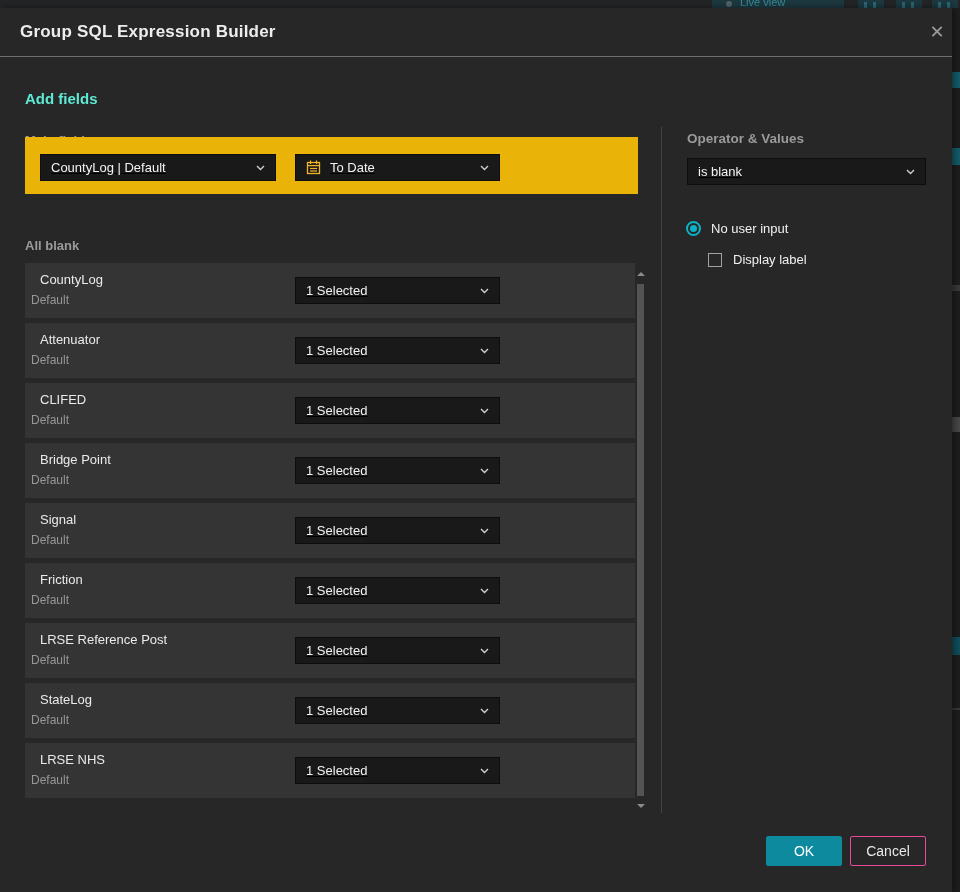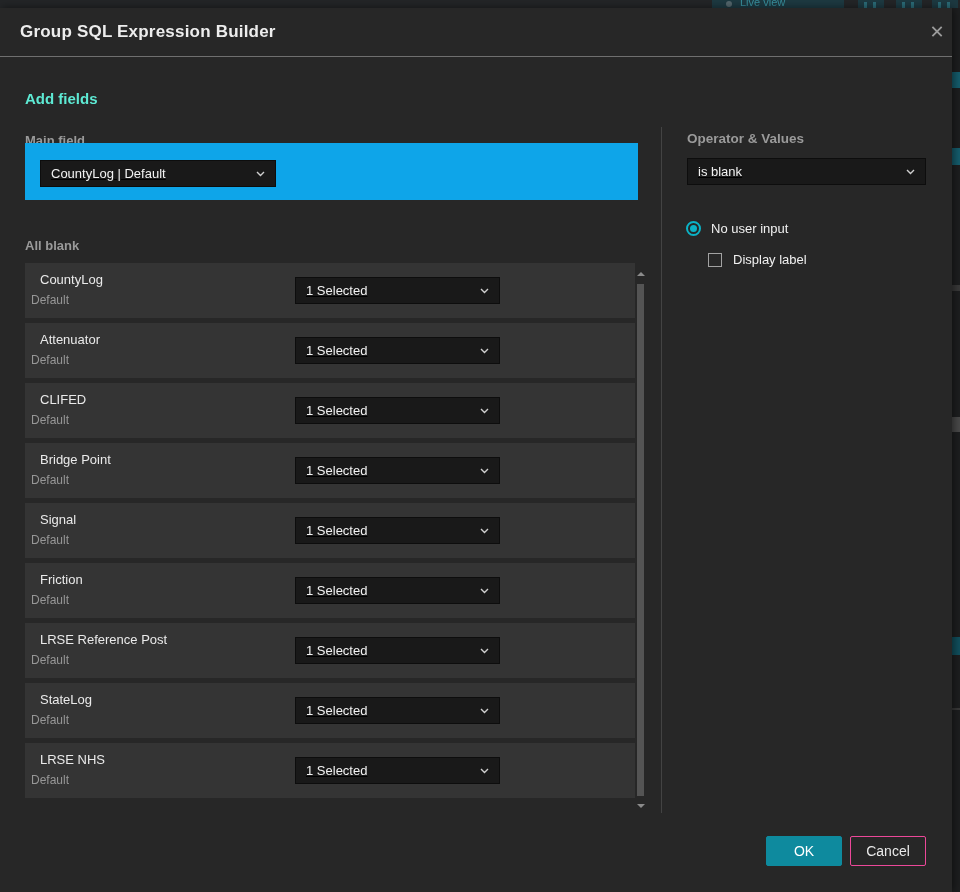--- a/index.html
+++ b/index.html
@@ -24,21 +24,21 @@
   .title-bar { position:absolute; left:8px; top:0; width:100%; height:48px; }
   .dialog-title { position:absolute; left:12px; top:0; line-height:48px; font-size:17px; font-weight:600;
                   color:#ededed; letter-spacing:.2px; }
   .close-btn { position:absolute; right:12px; top:13px; width:22px; height:22px; color:#9b9b9b;
                font-size:18px; line-height:22px; text-align:center; cursor:pointer; font-weight:300; }
   .title-divider { position:absolute; left:0; top:48px; width:100%; height:1px; background:#6f6f6f; }
 
   .heading { position:absolute; left:25px; top:82px; font-size:15px; font-weight:700; color:#5eead4; }
   .section-label { position:absolute; font-size:13px; font-weight:700; color:#9a9a9a; }
 
-  .main-field-box { position:absolute; left:25px; top:135px; width:613px; height:57px; background:#0ea5e9; }
+  .main-field-box { position:absolute; left:25px; top:129px; width:613px; height:57px; background:#eab308; }
 
   .select { position:absolute; height:27px; background:#191919; border:1px solid #0d0d0d;
             display:flex; align-items:center; padding:0 10px; cursor:pointer;text-decoration:underline; }
   .select .sel-text { font-size:13px; color:#f2f2f2; flex:1; white-space:nowrap; overflow:hidden; }
   .chev { width:9px; height:6px; flex:0 0 auto; margin-left:8px; }
   .chev svg { display:block; }
 
   .cal-icon { width:15px; height:15px; margin-right:9px; flex:0 0 auto; }
 
   .all-fields-list { position:absolute; left:25px; top:255px; width:610px; }
@@ -124,20 +124,38 @@
 
     <div class="main-field-box">
       <div class="select" style="left:15px; top:17px; width:236px;">
         <span class="sel-text">CountyLog | Default</span>
         <span class="chev">
           <svg width="9" height="6" viewBox="0 0 9 6">
               <polyline points="1,1 4.5,4.5 8,1" fill="none" stroke="#cfcfcf" stroke-width="1.4"></polyline>
             </svg>
         </span>
       </div>
+      <div class="select" style="left:270px; top:17px; width:205px;">
+        <span class="cal-icon">
+          <svg width="15" height="15" viewBox="0 0 15 15">
+            <rect x="1.5" y="2.5" width="12" height="11" fill="none" stroke="#f0b429" stroke-width="1.3"></rect>
+            <line x1="4.5" y1="0.5" x2="4.5" y2="4" stroke="#f0b429" stroke-width="1.3"></line>
+            <line x1="10.5" y1="0.5" x2="10.5" y2="4" stroke="#f0b429" stroke-width="1.3"></line>
+            <line x1="2" y1="5.6" x2="13" y2="5.6" stroke="#f0b429" stroke-width="1.3"></line>
+            <line x1="4" y1="8.5" x2="11" y2="8.5" stroke="#f0b429" stroke-width="1.2"></line>
+            <line x1="4" y1="11" x2="11" y2="11" stroke="#f0b429" stroke-width="1.2"></line>
+          </svg>
+        </span>
+        <span class="sel-text">To Date</span>
+        <span class="chev">
+          <svg width="9" height="6" viewBox="0 0 9 6">
+              <polyline points="1,1 4.5,4.5 8,1" fill="none" stroke="#cfcfcf" stroke-width="1.4"></polyline>
+            </svg>
+        </span>
+      </div>
     </div>
 
     <div class="section-label" style="left:25px; top:230px;">All blank</div>
 
     <div class="all-fields-list" id="fields-list">
       <div class="field-row">
         <span class="row-name">CountyLog</span>
         <span class="row-sub">Default</span>
         <div class="select row-select">
           <span class="sel-text">1 Selected</span>

